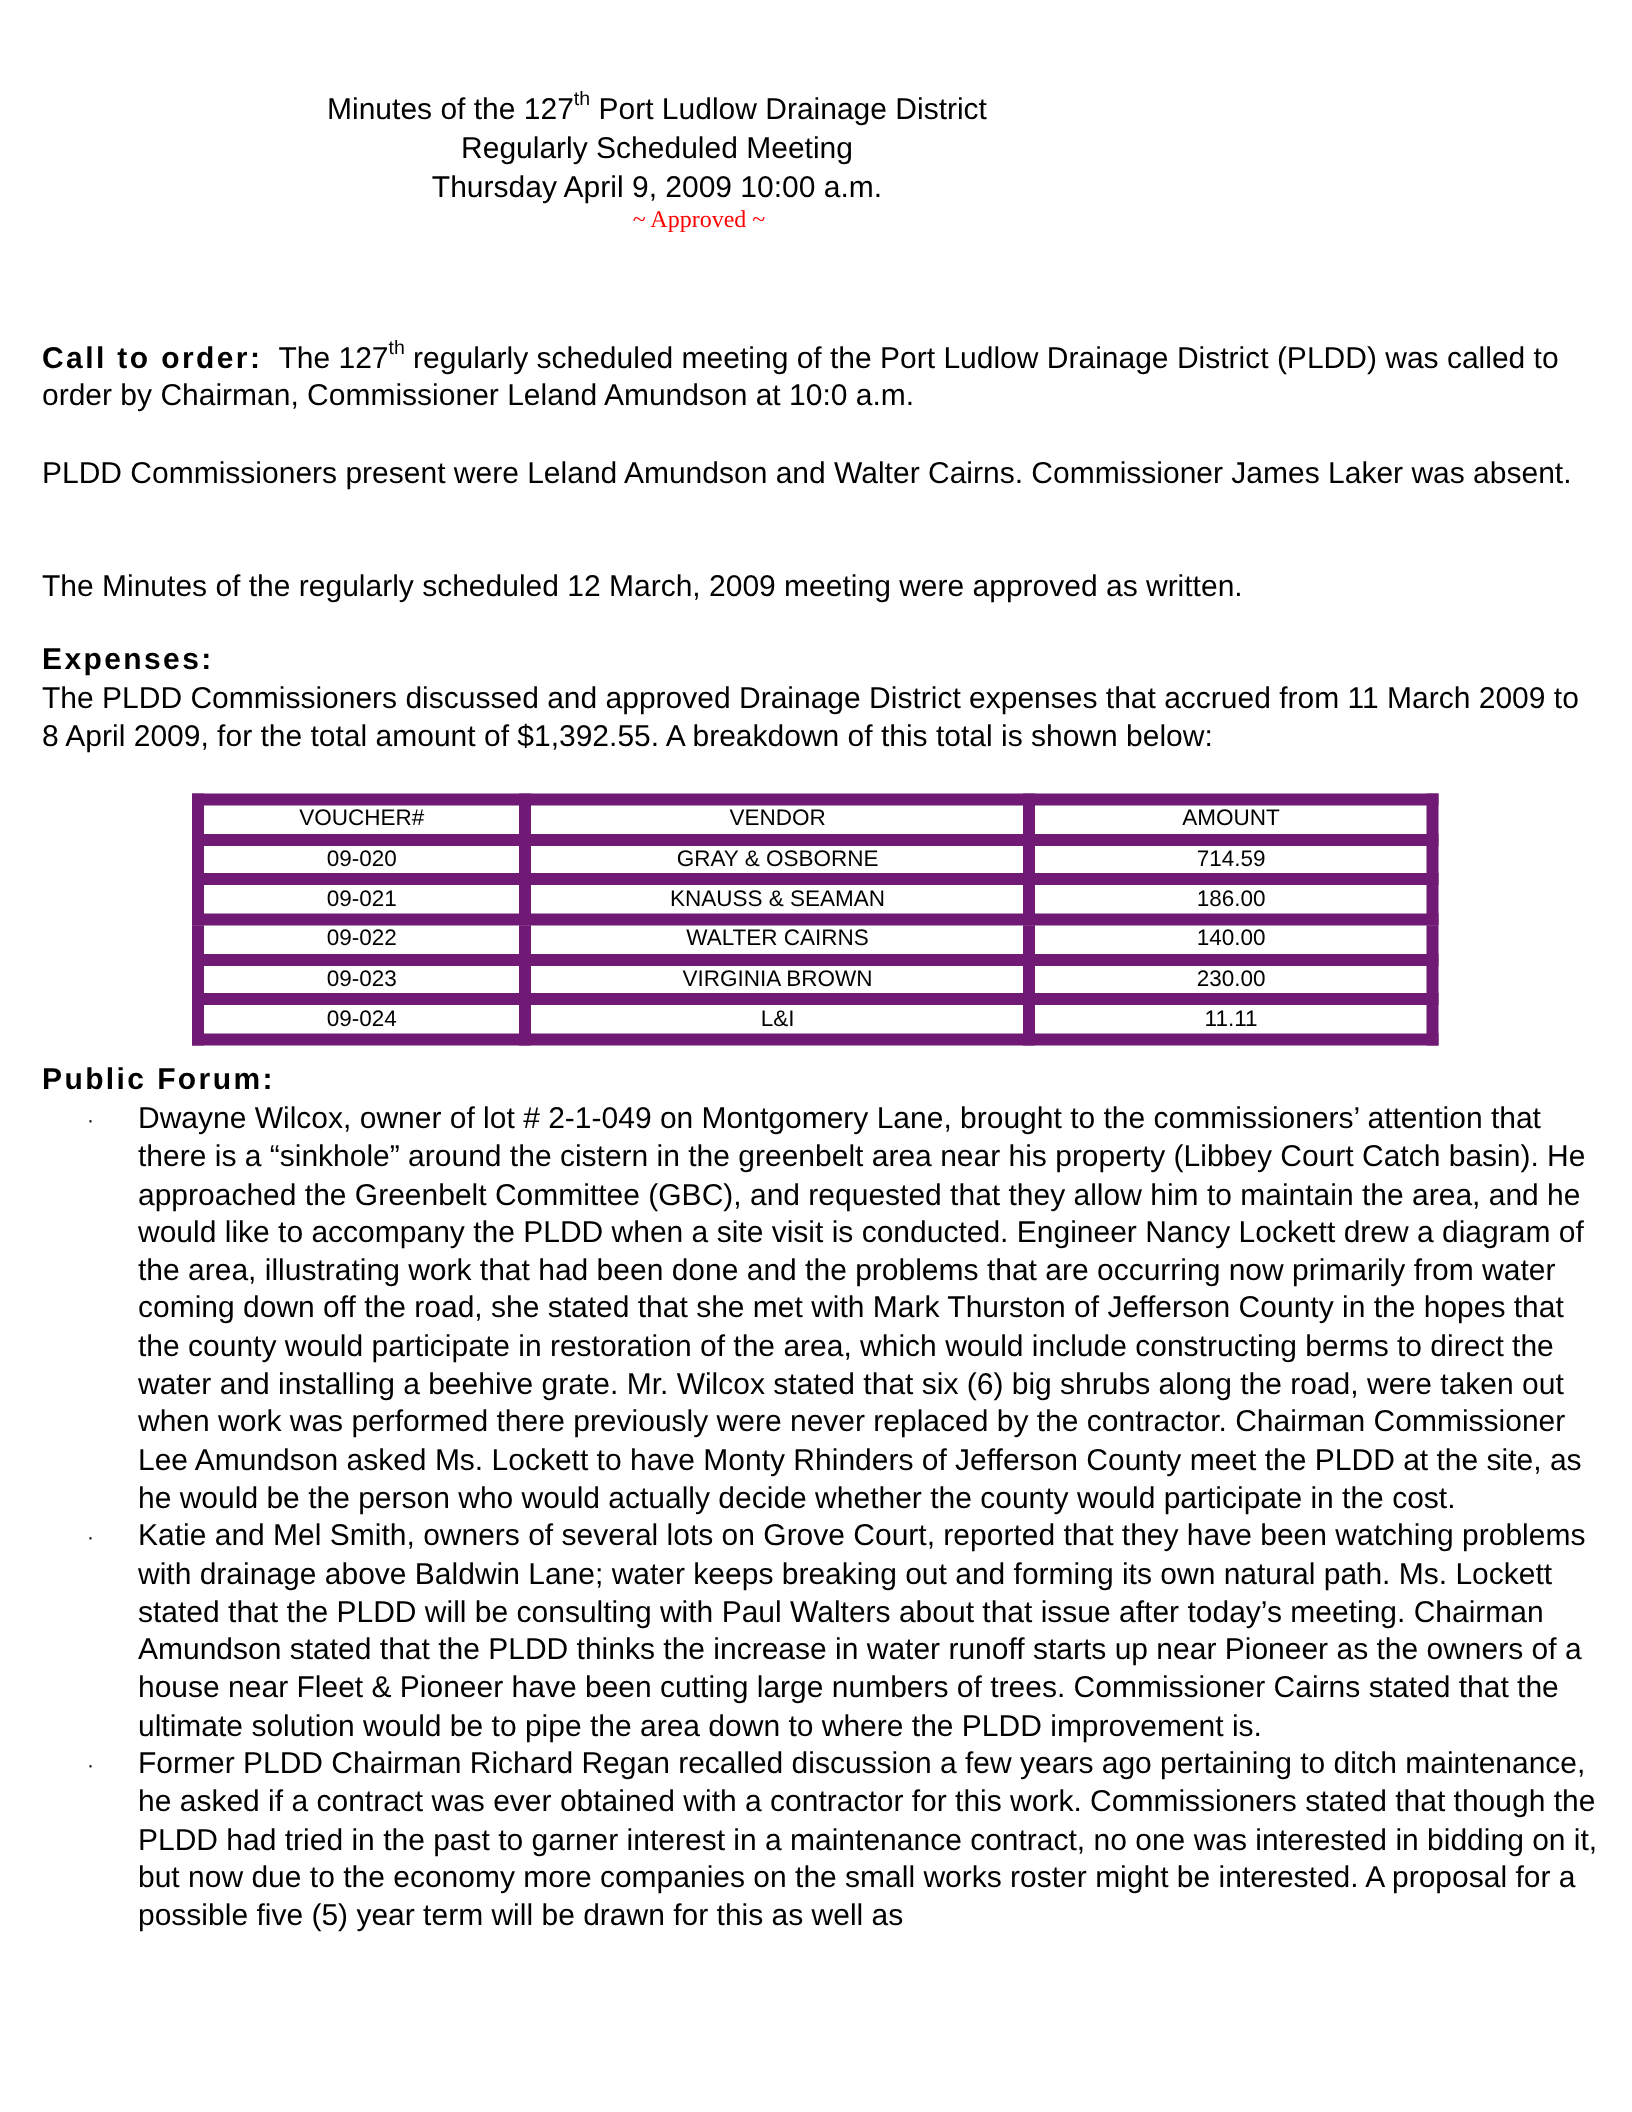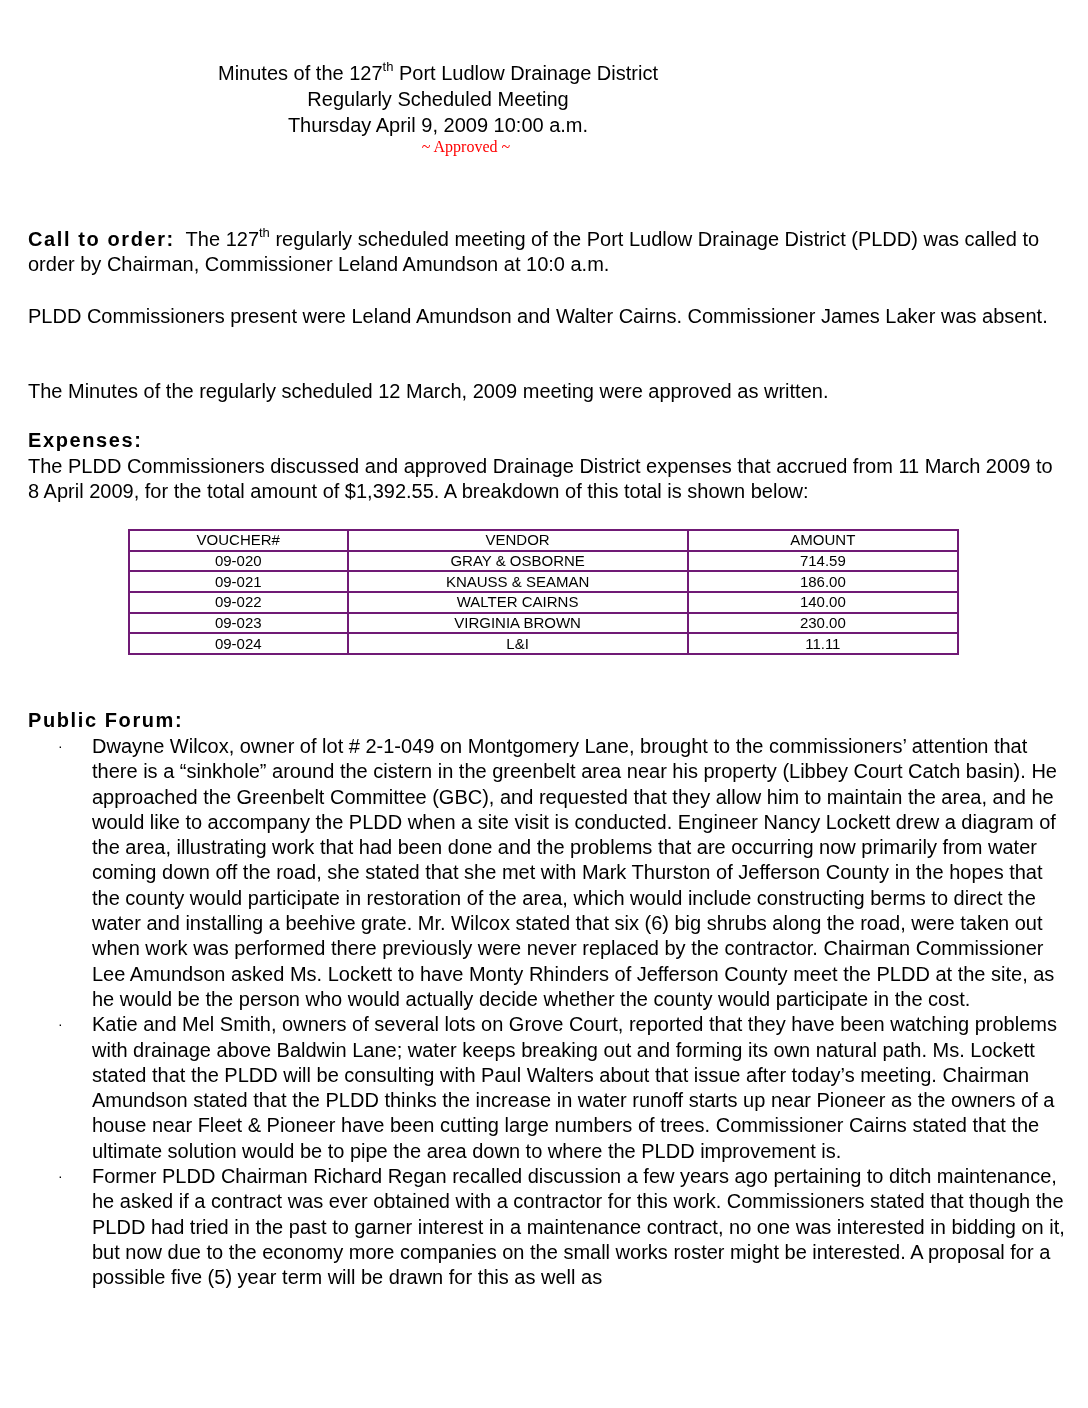--- a/index.html
+++ b/index.html
@@ -8,21 +8,21 @@
   .hdr { position: absolute; left: 0; width: 876px; text-align: center; font-size: 20px; line-height: 26px; }
   .hdr sup { font-size: 13px; vertical-align: 9px; line-height: 0; }
   .approved { position: absolute; left: 0; width: 932px; text-align: center; top: 137px;
               font-family: "Liberation Serif", serif; font-size: 16px; color: #ff0000; line-height: 20px; }
   .para { position: absolute; left: 28px; width: 1040px; font-size: 20px; line-height: 25px; }
   .para sup { font-size: 13px; vertical-align: 9px; line-height: 0; }
   .heading { font-weight: bold; letter-spacing: 1.6px; }
   .sec-head { position: absolute; left: 28px; font-size: 20px; font-weight: bold; letter-spacing: 1.6px; line-height: 25px; }
   table.exp { position: absolute; left: 128px; top: 529px; width: 831px; border-collapse: collapse;
               font-size: 15px; }
-  table.exp td, table.exp th { border: 2px solid #701a75; text-align: center; font-weight: normal;
+  table.exp td, table.exp th { border: 8px solid #701a75; text-align: center; font-weight: normal;
               height: 18.7px; padding: 0; line-height: 18px; }
   .col1 { width: 205px; } .col2 { width: 320px; } .col3 { width: 254px; }
   .bullets { position: absolute; left: 28px; top: 734px; width: 1040px; font-size: 20px; line-height: 25.3px; }
   .bullet { position: relative; padding-left: 64px; }
   .bullet .dot { position: absolute; left: 30px; top: 0; font-size: 14px; }
 </style>
 </head>
 <body>
 
 <div class="hdr" style="top:60px;"><span>Minutes of the 127</span><sup>th</sup><span> Port Ludlow Drainage District</span></div>

